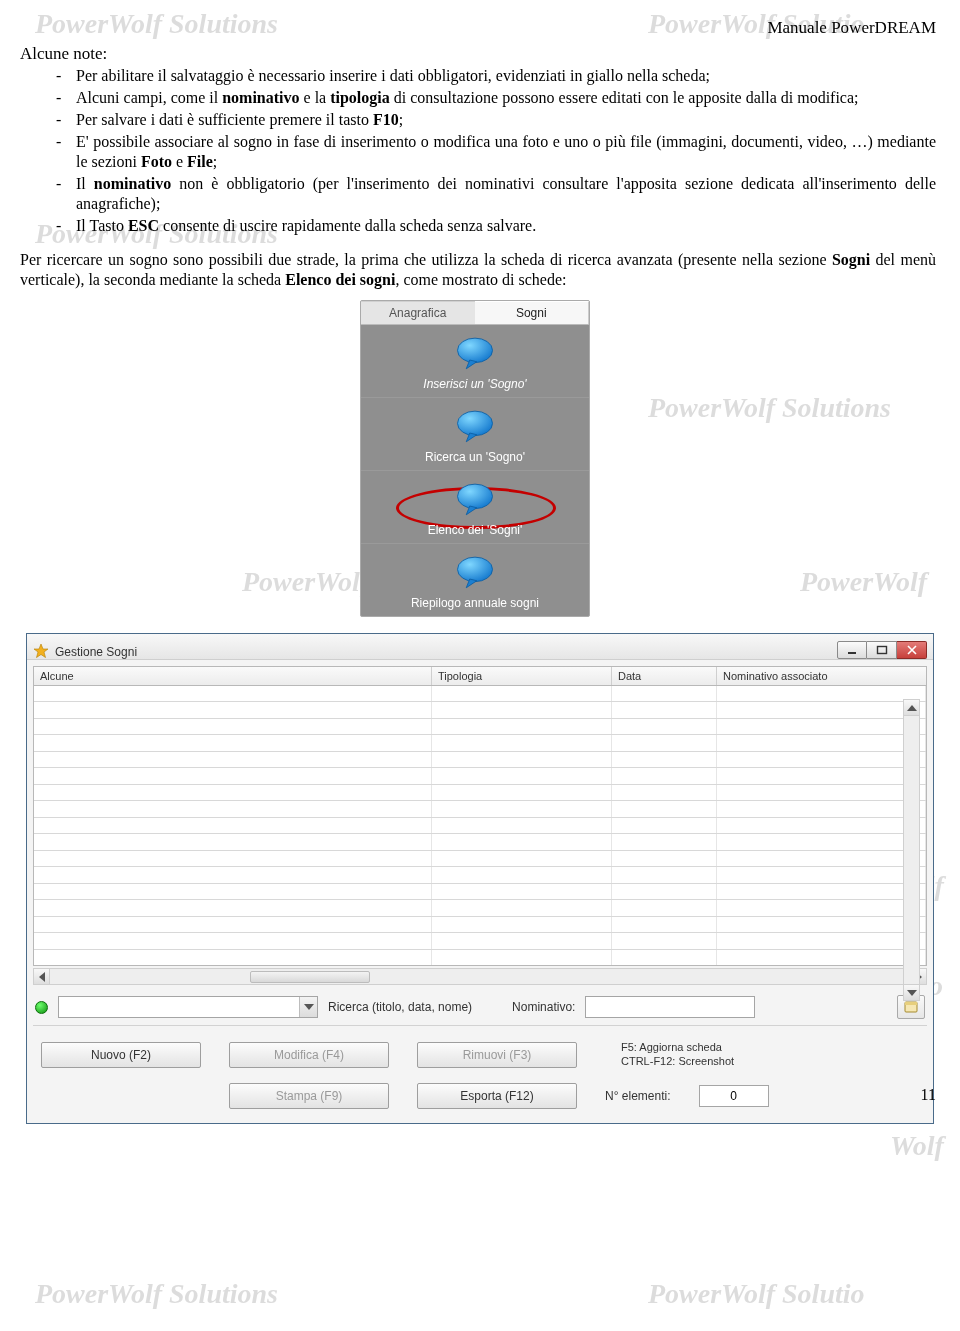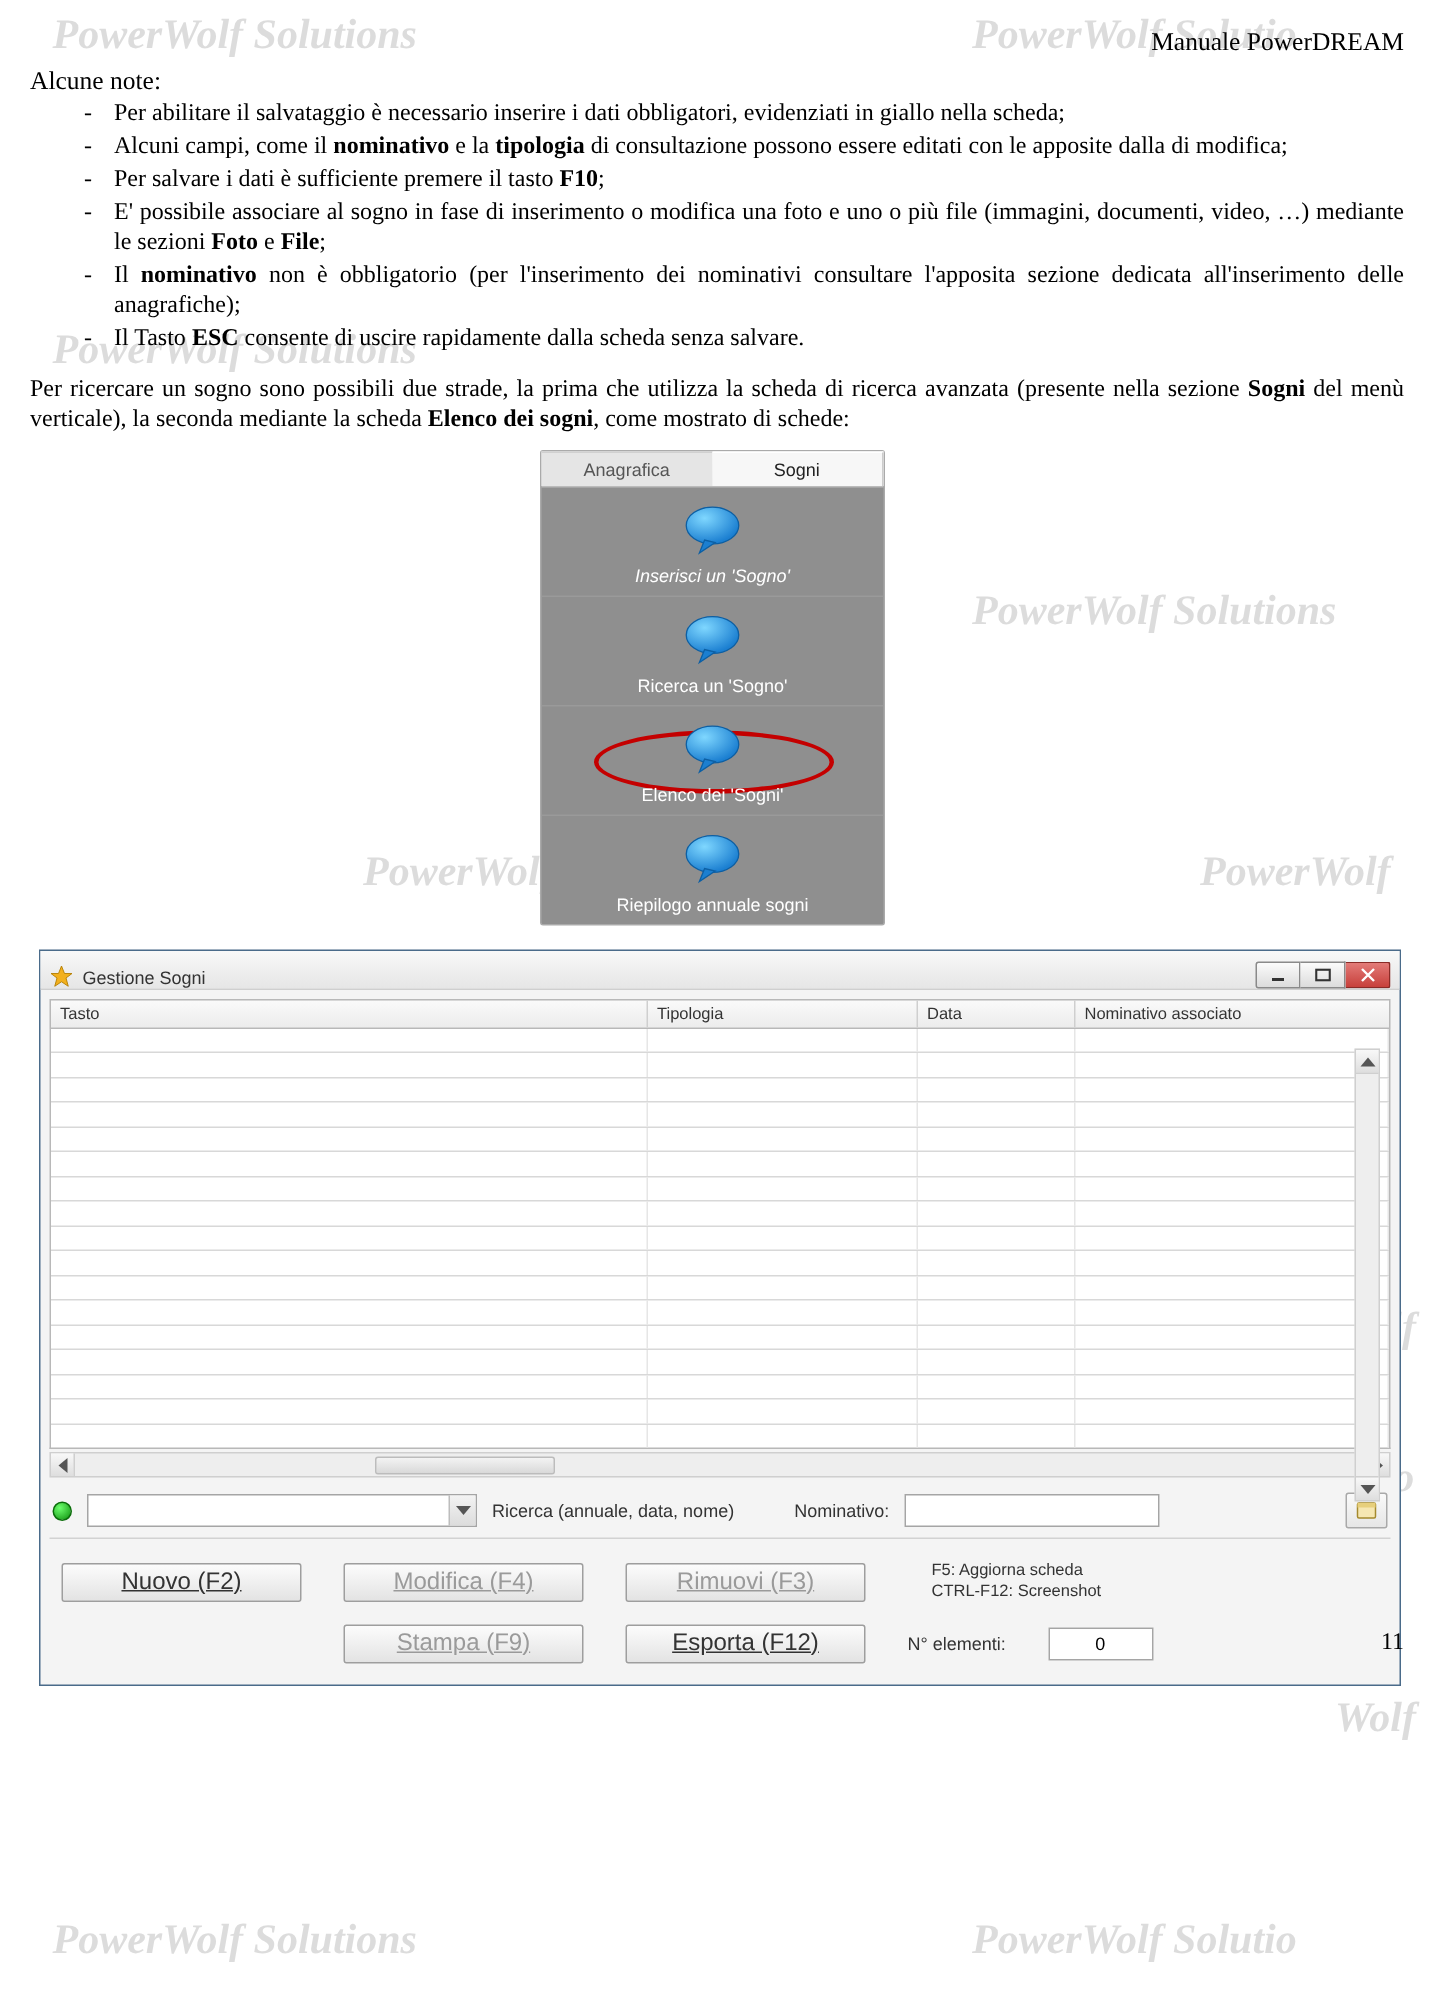--- a/index.html
+++ b/index.html
@@ -119,21 +119,21 @@
   .nom-field { width:170px; }
   .iconbtn {
     width:28px; height:24px; border:1px solid #a9a9a9; background:linear-gradient(#fafafa,#e6e6e6);
     border-radius:2px; margin-left:auto; display:flex;align-items:center;justify-content:center;
   }
 
   .btnrow { display:flex; align-items:center; gap:28px; padding:8px 8px 14px 14px; }
   .btn {
     width:160px; height:26px; border:1px solid #9e9e9e;
     background:linear-gradient(#fcfcfc,#e3e3e3); border-radius:2px;
-    font-size:16px; color:#333; display:flex; align-items:center; justify-content:center;text-decoration:underline;
+    font-size:12px; color:#333; display:flex; align-items:center; justify-content:center;
   }
   .btn.disabled { color:#9a9a9a; }
   .hints { margin-left:16px; color:#333; font-size:11px; line-height:1.25; }
   .row2 { display:flex; align-items:center; gap:28px; padding:0 8px 14px 202px; }
   .count-field { width:70px; height:22px; border:1px solid #a5a5a5; background:#fff; text-align:center; font-size:12px; display:flex;align-items:center;justify-content:center;}
   .toolbar-sep { height:8px; border-top:1px solid #d2d2d2; margin:0 6px; }
 
   .page-num { position:absolute; right:24px; bottom:20px; font-size:16px; }
 
   .tri { width:0;height:0;border-left:5px solid transparent;border-right:5px solid transparent;}
@@ -276,21 +276,21 @@
             <svg width="12" height="10">
               <path d="M2 1 L10 9 M10 1 L2 9" stroke="#fff" stroke-width="1.6"></path>
             </svg>
           </div>
       </div>
     </div>
 
     <div class="grid-wrap">
       <div class="grid-outer">
         <div class="grid-head">
-          <div class="grid-col gc-title">Tasto</div>
+          <div class="grid-col gc-title">Alcune</div>
           <div class="grid-col gc-tip">Tipologia</div>
           <div class="grid-col gc-date">Data</div>
           <div class="grid-col gc-nom">Nominativo associato</div>
         </div>
         <div class="grid-body" id="grid-body">
             <div class="grid-row">
               <div class="grid-cell" style="width: 398px;"></div>
               <div class="grid-cell" style="width: 180px;"></div>
               <div class="grid-cell" style="width: 105px;"></div>
               <div class="grid-cell" style="flex: 1 1 0%;"></div>
@@ -413,21 +413,21 @@
     </div>
 
     <div class="filters">
       <span class="dot"></span>
       <div class="combo">
         <div class="txt"></div>
         <div class="drop">
             <span class="tri down"></span>
           </div>
       </div>
-      <span class="lbl">Ricerca (annuale, data, nome)</span>
+      <span class="lbl">Ricerca (titolo, data, nome)</span>
       <span class="lbl" style="margin-left:30px;">Nominativo:</span>
       <div class="field nom-field"></div>
       <div class="iconbtn">
         <svg width="16" height="16" viewBox="0 0 16 16">
             <rect x="2" y="3" width="12" height="10" rx="1" fill="#f6e7b2" stroke="#a58a2e"></rect>
             <rect x="2" y="3" width="12" height="3" fill="#e7cf7c"></rect>
           </svg>
       </div>
     </div>
 

